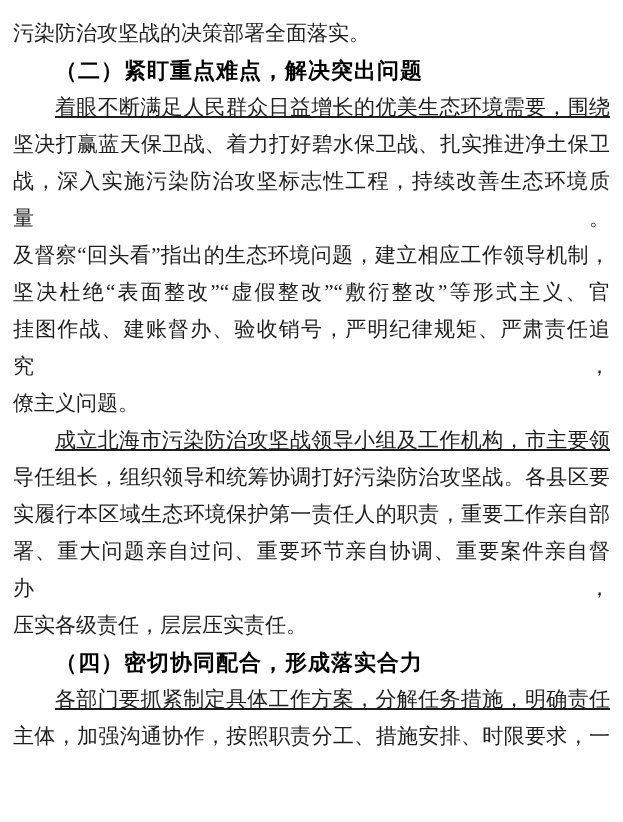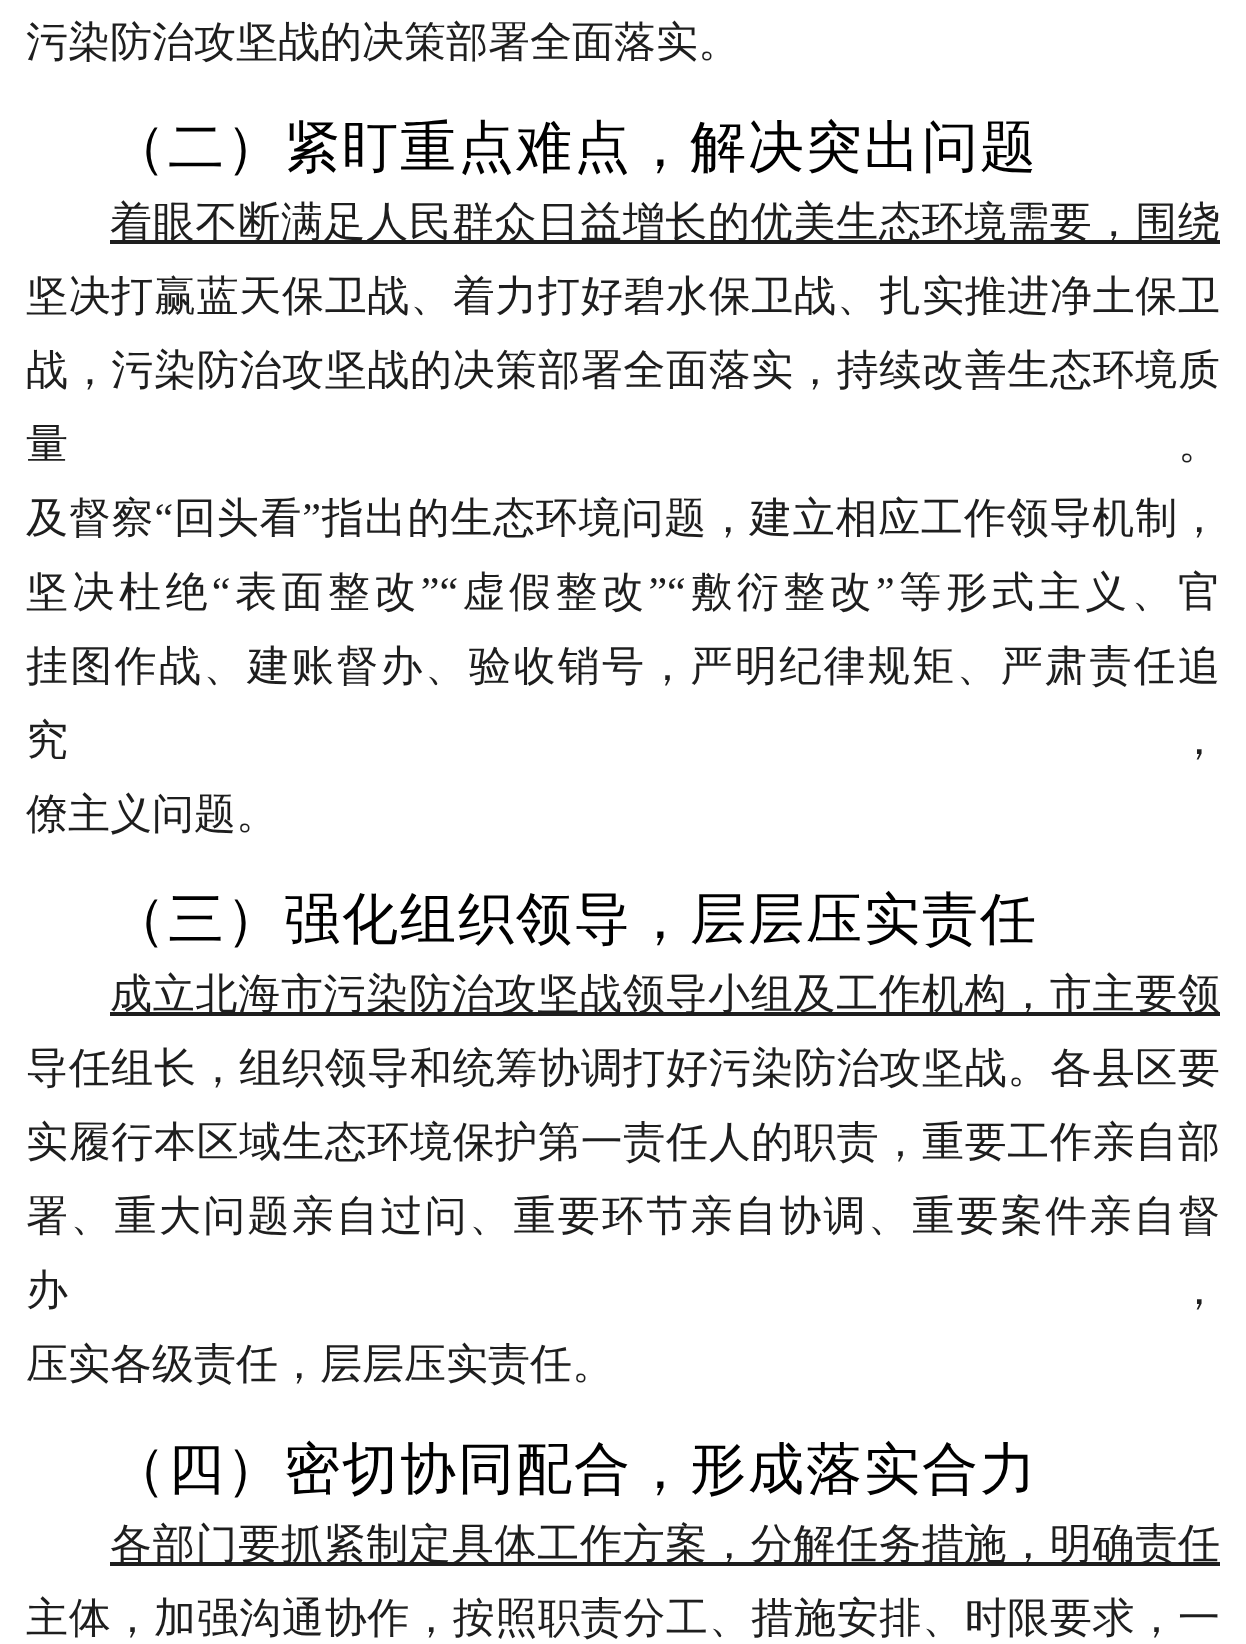--- a/index.html
+++ b/index.html
@@ -10,21 +10,21 @@
     width: 623px;
     height: 822px;
     background: #ffffff;
     overflow: hidden;
   }
   .page {
     box-sizing: border-box;
     width: 623px;
     height: 654px;
     background: #ffffff;
-    padding: 3px 13px 0 13px;
+    padding: 15px 13px 0 13px;
   }
   .content {
     font-family: "Liberation Serif", "DejaVu Serif", serif;
     font-size: 21px;
     line-height: 37px;
     color: #1e1e1e;
   }
   .line {
     white-space: nowrap;
     text-align: left;
@@ -33,43 +33,41 @@
     white-space: normal;
     text-align: justify;
     text-align-last: justify;
     text-justify: inter-character;
   }
   .line.indent {
     text-indent: 42px;
     text-decoration: underline;
   }
   .heading {
-    font-weight: normal;
+    font-weight: bold;
     color: #000000;
     text-indent: 42px;
-    font-size: 28px;
+    font-size: 22px;
     letter-spacing: 1px;
-    margin-top: 16px;
   }
 </style>
 </head>
 <body>
 
 <div class="page" style="background: rgb(255, 255, 255);">
   <div class="content" style="color: rgb(30, 30, 30);">
       <div class="line">污染防治攻坚战的决策部署全面落实。</div>
       <div class="heading" style="color: rgb(0, 0, 0);">（二）紧盯重点难点，解决突出问题</div>
       <div class="line just indent">着眼不断满足人民群众日益增长的优美生态环境需要，围绕</div>
       <div class="line just">坚决打赢蓝天保卫战、着力打好碧水保卫战、扎实推进净土保卫</div>
-      <div class="line just">战，污染防治攻坚战的决策部署全面落实，持续改善生态环境质量。</div>
+      <div class="line just">战，深入实施污染防治攻坚标志性工程，持续改善生态环境质量。</div>
       <div class="line just">及督察“回头看”指出的生态环境问题，建立相应工作领导机制，</div>
       <div class="line just">坚决杜绝“表面整改”“虚假整改”“敷衍整改”等形式主义、官</div>
       <div class="line just">挂图作战、建账督办、验收销号，严明纪律规矩、严肃责任追究，</div>
       <div class="line">僚主义问题。</div>
-      <div class="heading" style="color: rgb(0, 0, 0);">（三）强化组织领导，层层压实责任</div>
       <div class="line just indent">成立北海市污染防治攻坚战领导小组及工作机构，市主要领</div>
       <div class="line just">导任组长，组织领导和统筹协调打好污染防治攻坚战。各县区要</div>
       <div class="line just">实履行本区域生态环境保护第一责任人的职责，重要工作亲自部</div>
       <div class="line just">署、重大问题亲自过问、重要环节亲自协调、重要案件亲自督办，</div>
       <div class="line">压实各级责任，层层压实责任。</div>
       <div class="heading" style="color: rgb(0, 0, 0);">（四）密切协同配合，形成落实合力</div>
       <div class="line just indent">各部门要抓紧制定具体工作方案，分解任务措施，明确责任</div>
       <div class="line just">主体，加强沟通协作，按照职责分工、措施安排、时限要求，一</div>
     </div>
 </div>

